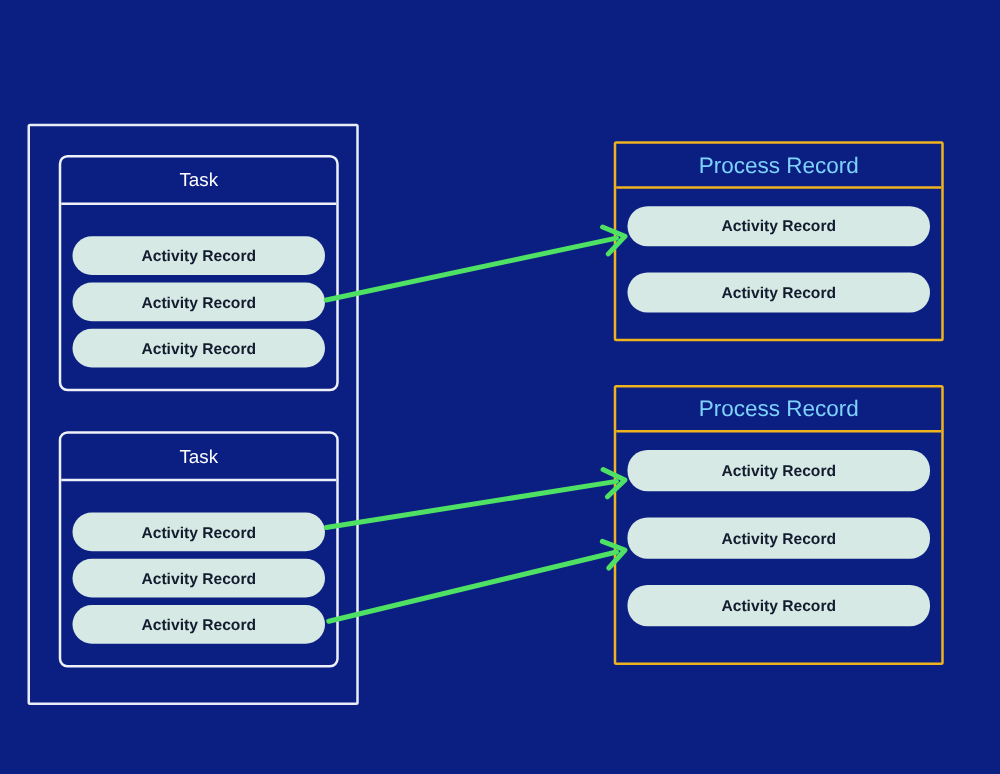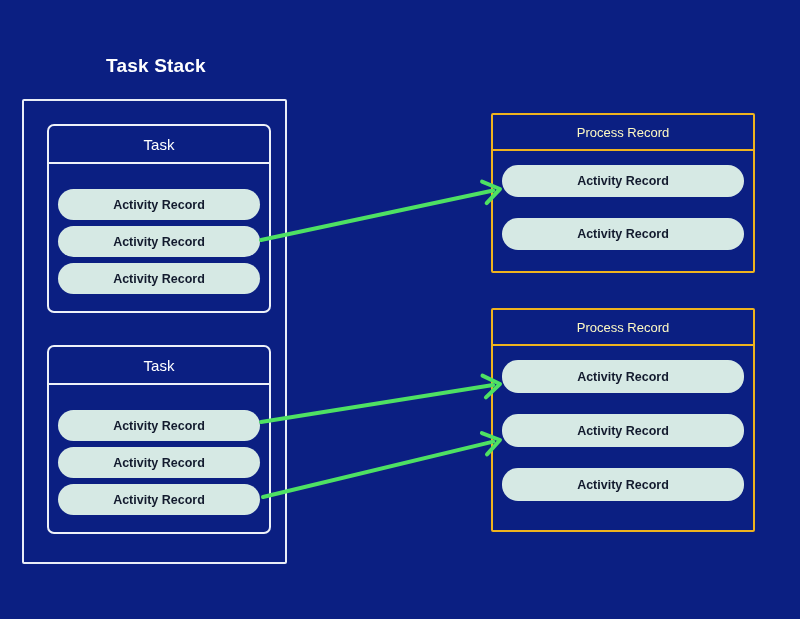--- a/index.html
+++ b/index.html
@@ -120,22 +120,22 @@
     left: 0; top: 0;
     width: 100%;
     height: 36px;
     border-bottom: 2px solid #efb31f;
     box-sizing: border-box;
     display: flex;
     align-items: center;
     justify-content: center;
   }
   .process-header-label {
-    font-size: 13px;
-    color: #fef9c3;
+    font-size: 18px;
+    color: #7dd3fc;
   }
 
   .process-body {
     position: absolute;
     left: 0;
     top: 36px;
     width: 100%;
     height: calc(100% - 36px);
     padding: 14px 9px 0 9px;
     box-sizing: border-box;
@@ -155,21 +155,20 @@
     width: 800px;
     height: 619px;
     pointer-events: none;
   }
 </style>
 </head>
 <body>
 
 <div id="canvas">
 
-  <div class="diagram-title">Task Stack</div>
 
   <div class="task-stack-frame"></div>
 
   <div class="task-box first">
     <div class="task-header">
       <span class="task-header-label">Task</span>
     </div>
     <div class="task-body">
       <div class="activity-record">Activity Record</div>
       <div class="activity-record">Activity Record</div>

